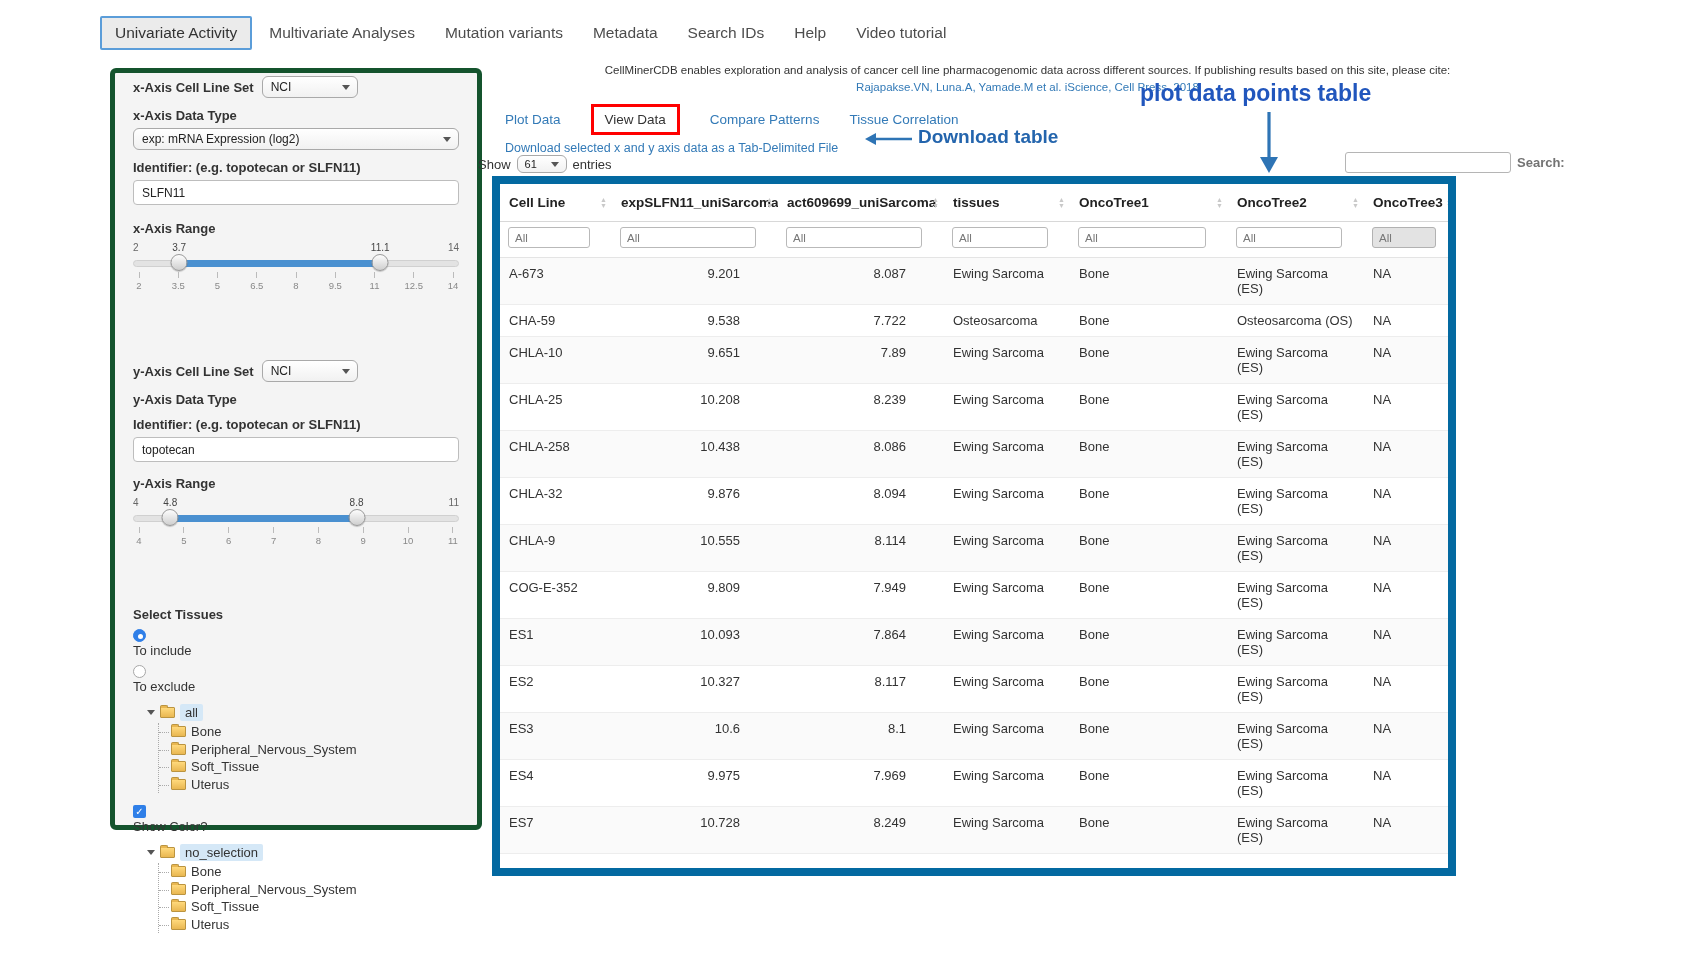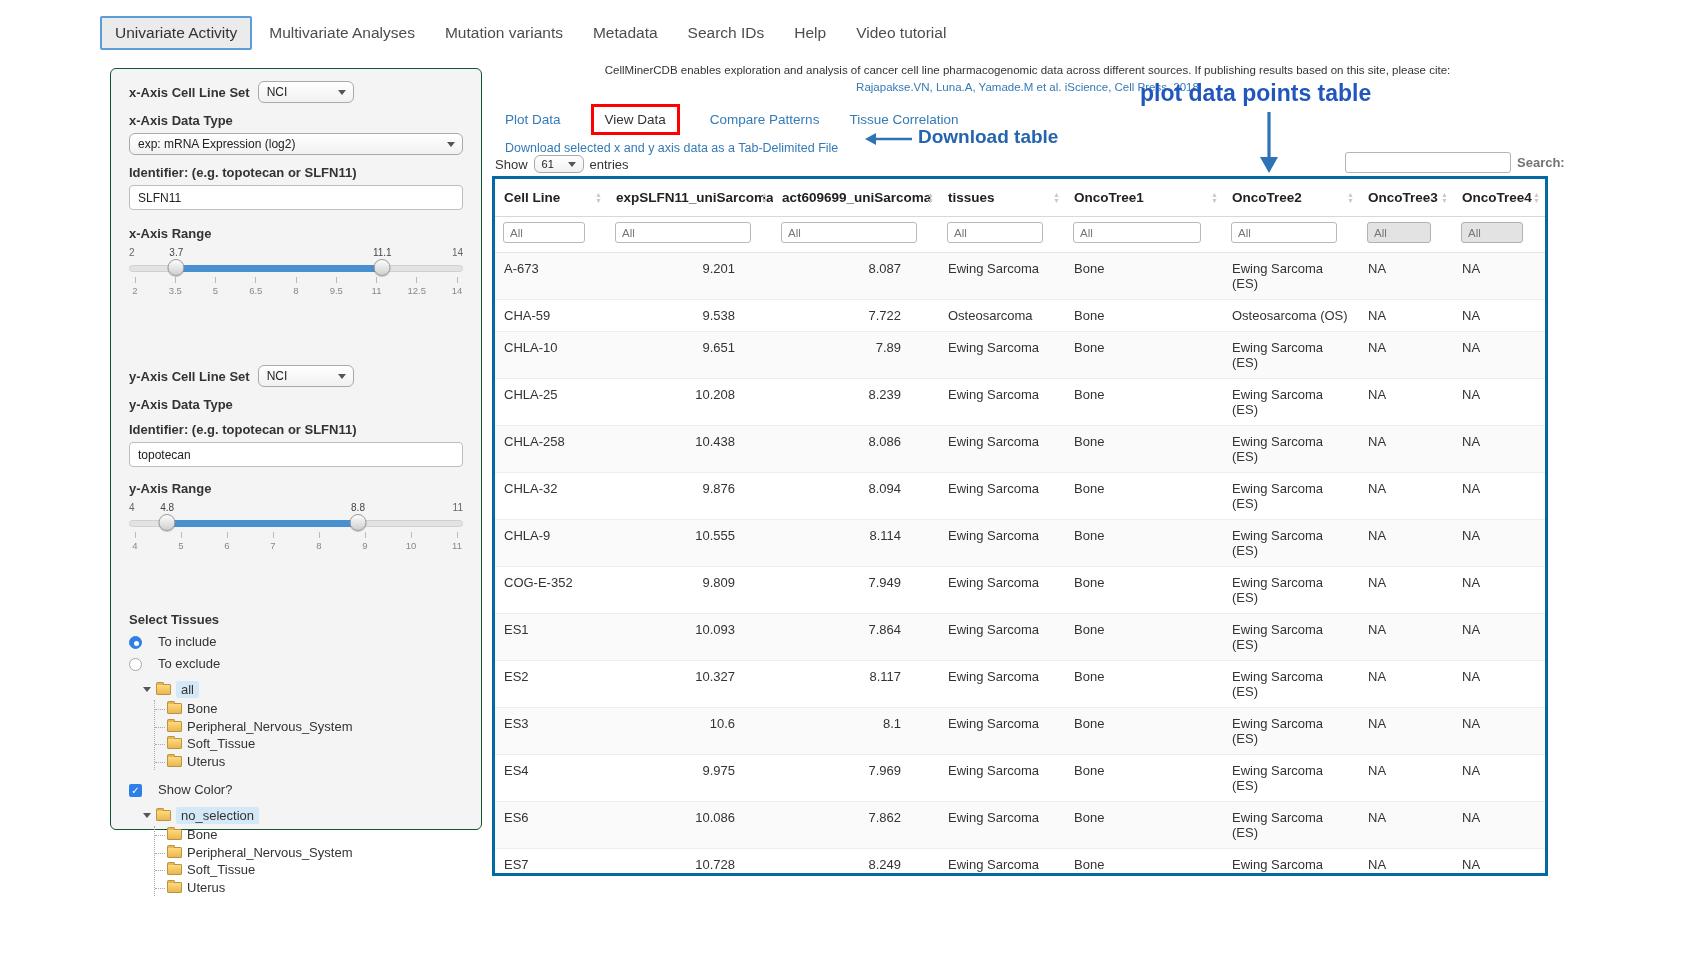--- a/index.html
+++ b/index.html
@@ -20,22 +20,22 @@
   .nav-tab {
     font-size: 15.5px; color: #4d4d4d; padding: 8px 13px; cursor: pointer; white-space: nowrap;
   }
   .nav-tab.active {
     border: 2px solid #5b9dd9; background: #ebebeb; color: #333; padding: 6px 13px; border-radius: 2px;
   }
 
   
   .sidebar {
     position: absolute; left: 110px; top: 68px; width: 372px; height: 762px;
-    background: #f4f4f4; border: 1px solid #14532d; border-radius: 6px;
-    padding: 12px 18px; font-size: 13px;
+    background: #f4f4f4; border: 5px solid #14532d; border-radius: 6px;
+    padding: 3px 18px; font-size: 13px;
   }
   .blabel { font-weight: bold; font-size: 13px; color: #333; }
   .lbl-block { display:block; margin-top: 10px; margin-bottom: 5px; }
   .inline-row { display: flex; align-items: center; gap: 8px; }
 
   .sel {
     position: relative; background: linear-gradient(#fff,#f1f1f1);
     border: 1px solid #a9a9a9; border-radius: 6px;
     font-size: 12px; color: #222; padding: 3px 22px 3px 8px;
     white-space: nowrap; overflow: hidden; cursor: pointer;
@@ -65,21 +65,21 @@
     position: absolute; top: 2px; width: 17px; height: 17px; border-radius: 50%;
     background: linear-gradient(#fdfdfd,#cfcfcf); border: 1px solid #9a9a9a;
     transform: translateX(-50%); box-shadow: 0 1px 1px rgba(0,0,0,.2); cursor: pointer;
   }
   .sl-ticks { position: absolute; top: 20px; left: 0; right: 0; display: flex; justify-content: space-between; }
   .sl-tick { display: flex; flex-direction: column; align-items: center; width: 12px; }
   .sl-tick i { display:block; width: 1px; height: 6px; background: #bbb; }
   .sl-tick span { font-size: 9.5px; color: #888; margin-top: 2px; }
 
   
-  .radio-row, .check-row { display: flex; align-items: flex-end; gap: 16px; margin-top: 7px; cursor: pointer; }
+  .radio-row, .check-row { display: flex; align-items: flex-start; gap: 1px; margin-top: 7px; cursor: pointer; flex-direction: column; }
   .radio { width: 13px; height: 13px; border-radius: 50%; border: 1px solid #a7a7a7; background: #fff; flex: none; }
   .radio.sel-on { background: #2f7fe8; border-color: #2f7fe8; position: relative; }
   .radio.sel-on::after { content:''; position:absolute; left: 4px; top: 4px; width: 5px; height: 5px; border-radius: 50%; background: #fff; }
   .checkbox { width: 13px; height: 13px; border-radius: 2px; background: #2f7fe8; color: #fff; font-size: 10px; line-height: 13px; text-align: center; flex: none; }
 
   .tree { margin-top: 10px; margin-left: 14px; }
   .tree-root { display: flex; align-items: center; gap: 5px; }
   .caret { width: 0; height: 0; border-left: 4px solid transparent; border-right: 4px solid transparent; border-top: 5px solid #555; flex: none; }
   .folder {
     display: inline-block; width: 15px; height: 11px; flex: none;
@@ -96,31 +96,31 @@
   
   .citation { position: absolute; left: 500px; top: 64px; width: 1055px; text-align: center; font-size: 11.5px; color: #333; }
   .citation-link { display:block; margin-top: 5px; color: #337ab7; cursor: pointer; }
 
   .result-tabs { position: absolute; left: 505px; top: 104px; display: flex; align-items: center; gap: 30px; font-size: 13.5px; }
   .rtab { color: #337ab7; cursor: pointer; }
   .rtab.current { color: #333; border: 3px solid #ff0000; padding: 5px 11px; }
 
   .download-link { position: absolute; left: 505px; top: 141px; font-size: 12.5px; color: #337ab7; cursor: pointer; }
 
-  .show-entries { position: absolute; left: 495px; top: 155px; display: flex; align-items: center; gap: 6px; font-size: 13px; }
+  .show-entries { position: absolute; left: 478px; top: 155px; display: flex; align-items: center; gap: 6px; font-size: 13px; }
   .entries-sel { width: 50px; font-size: 11px; padding: 2px 18px 2px 7px; }
 
   .search-box { position: absolute; left: 1345px; top: 152px; display: flex; align-items: center; gap: 6px; }
   .search-input { width: 166px; height: 21px; border: 1px solid #b5b5b5; border-radius: 3px; background: #fff; padding: 2px 6px; font-family: "Liberation Sans", sans-serif; }
   .search-label { font-size: 13px; color: #737373; font-weight: bold; }
 
   
   .table-wrap {
-    position: absolute; left: 492px; top: 176px; width: 1056px; height: 700px;
-    border: 3px solid #0369a1; background: #fff; overflow: hidden;
+    position: absolute; left: 492px; top: 176px; width: 964px; height: 700px;
+    border: 8px solid #0369a1; background: #fff; overflow: hidden;
   }
   table.data { width: 100%; border-collapse: collapse; table-layout: fixed; }
   table.data th {
     text-align: left; font-size: 13.5px; font-weight: bold; color: #222;
     padding: 11px 20px 11px 9px; position: relative; border-bottom: 1px solid #d8d8d8; cursor: pointer;
     white-space: nowrap; overflow: hidden;
   }
   .sort-icon { position: absolute; right: 5px; top: 50%; transform: translateY(-50%); display: flex; flex-direction: column; line-height: 6.5px; }
   .sort-icon i { font-style: normal; font-size: 7px; color: #c9c9c9; }
   tr.filter-row td { padding: 5px 8px 9px 8px; border-bottom: 1px solid #e4e4e4; }
@@ -558,30 +558,20 @@
           <td>ES4</td>
           <td class="num">9.975</td>
           <td class="num">7.969</td>
           <td>Ewing Sarcoma</td>
           <td>Bone</td>
           <td>Ewing Sarcoma (ES)</td>
           <td>NA</td>
           <td>NA</td>
         </tr>
         <tr>
-          <td>ES6</td>
-          <td class="num">10.086</td>
-          <td class="num">7.862</td>
-          <td>Ewing Sarcoma</td>
-          <td>Bone</td>
-          <td>Ewing Sarcoma (ES)</td>
-          <td>NA</td>
-          <td>NA</td>
-        </tr>
-        <tr>
           <td>ES7</td>
           <td class="num">10.728</td>
           <td class="num">8.249</td>
           <td>Ewing Sarcoma</td>
           <td>Bone</td>
           <td>Ewing Sarcoma (ES)</td>
           <td>NA</td>
           <td>NA</td>
         </tr>
       </tbody>

